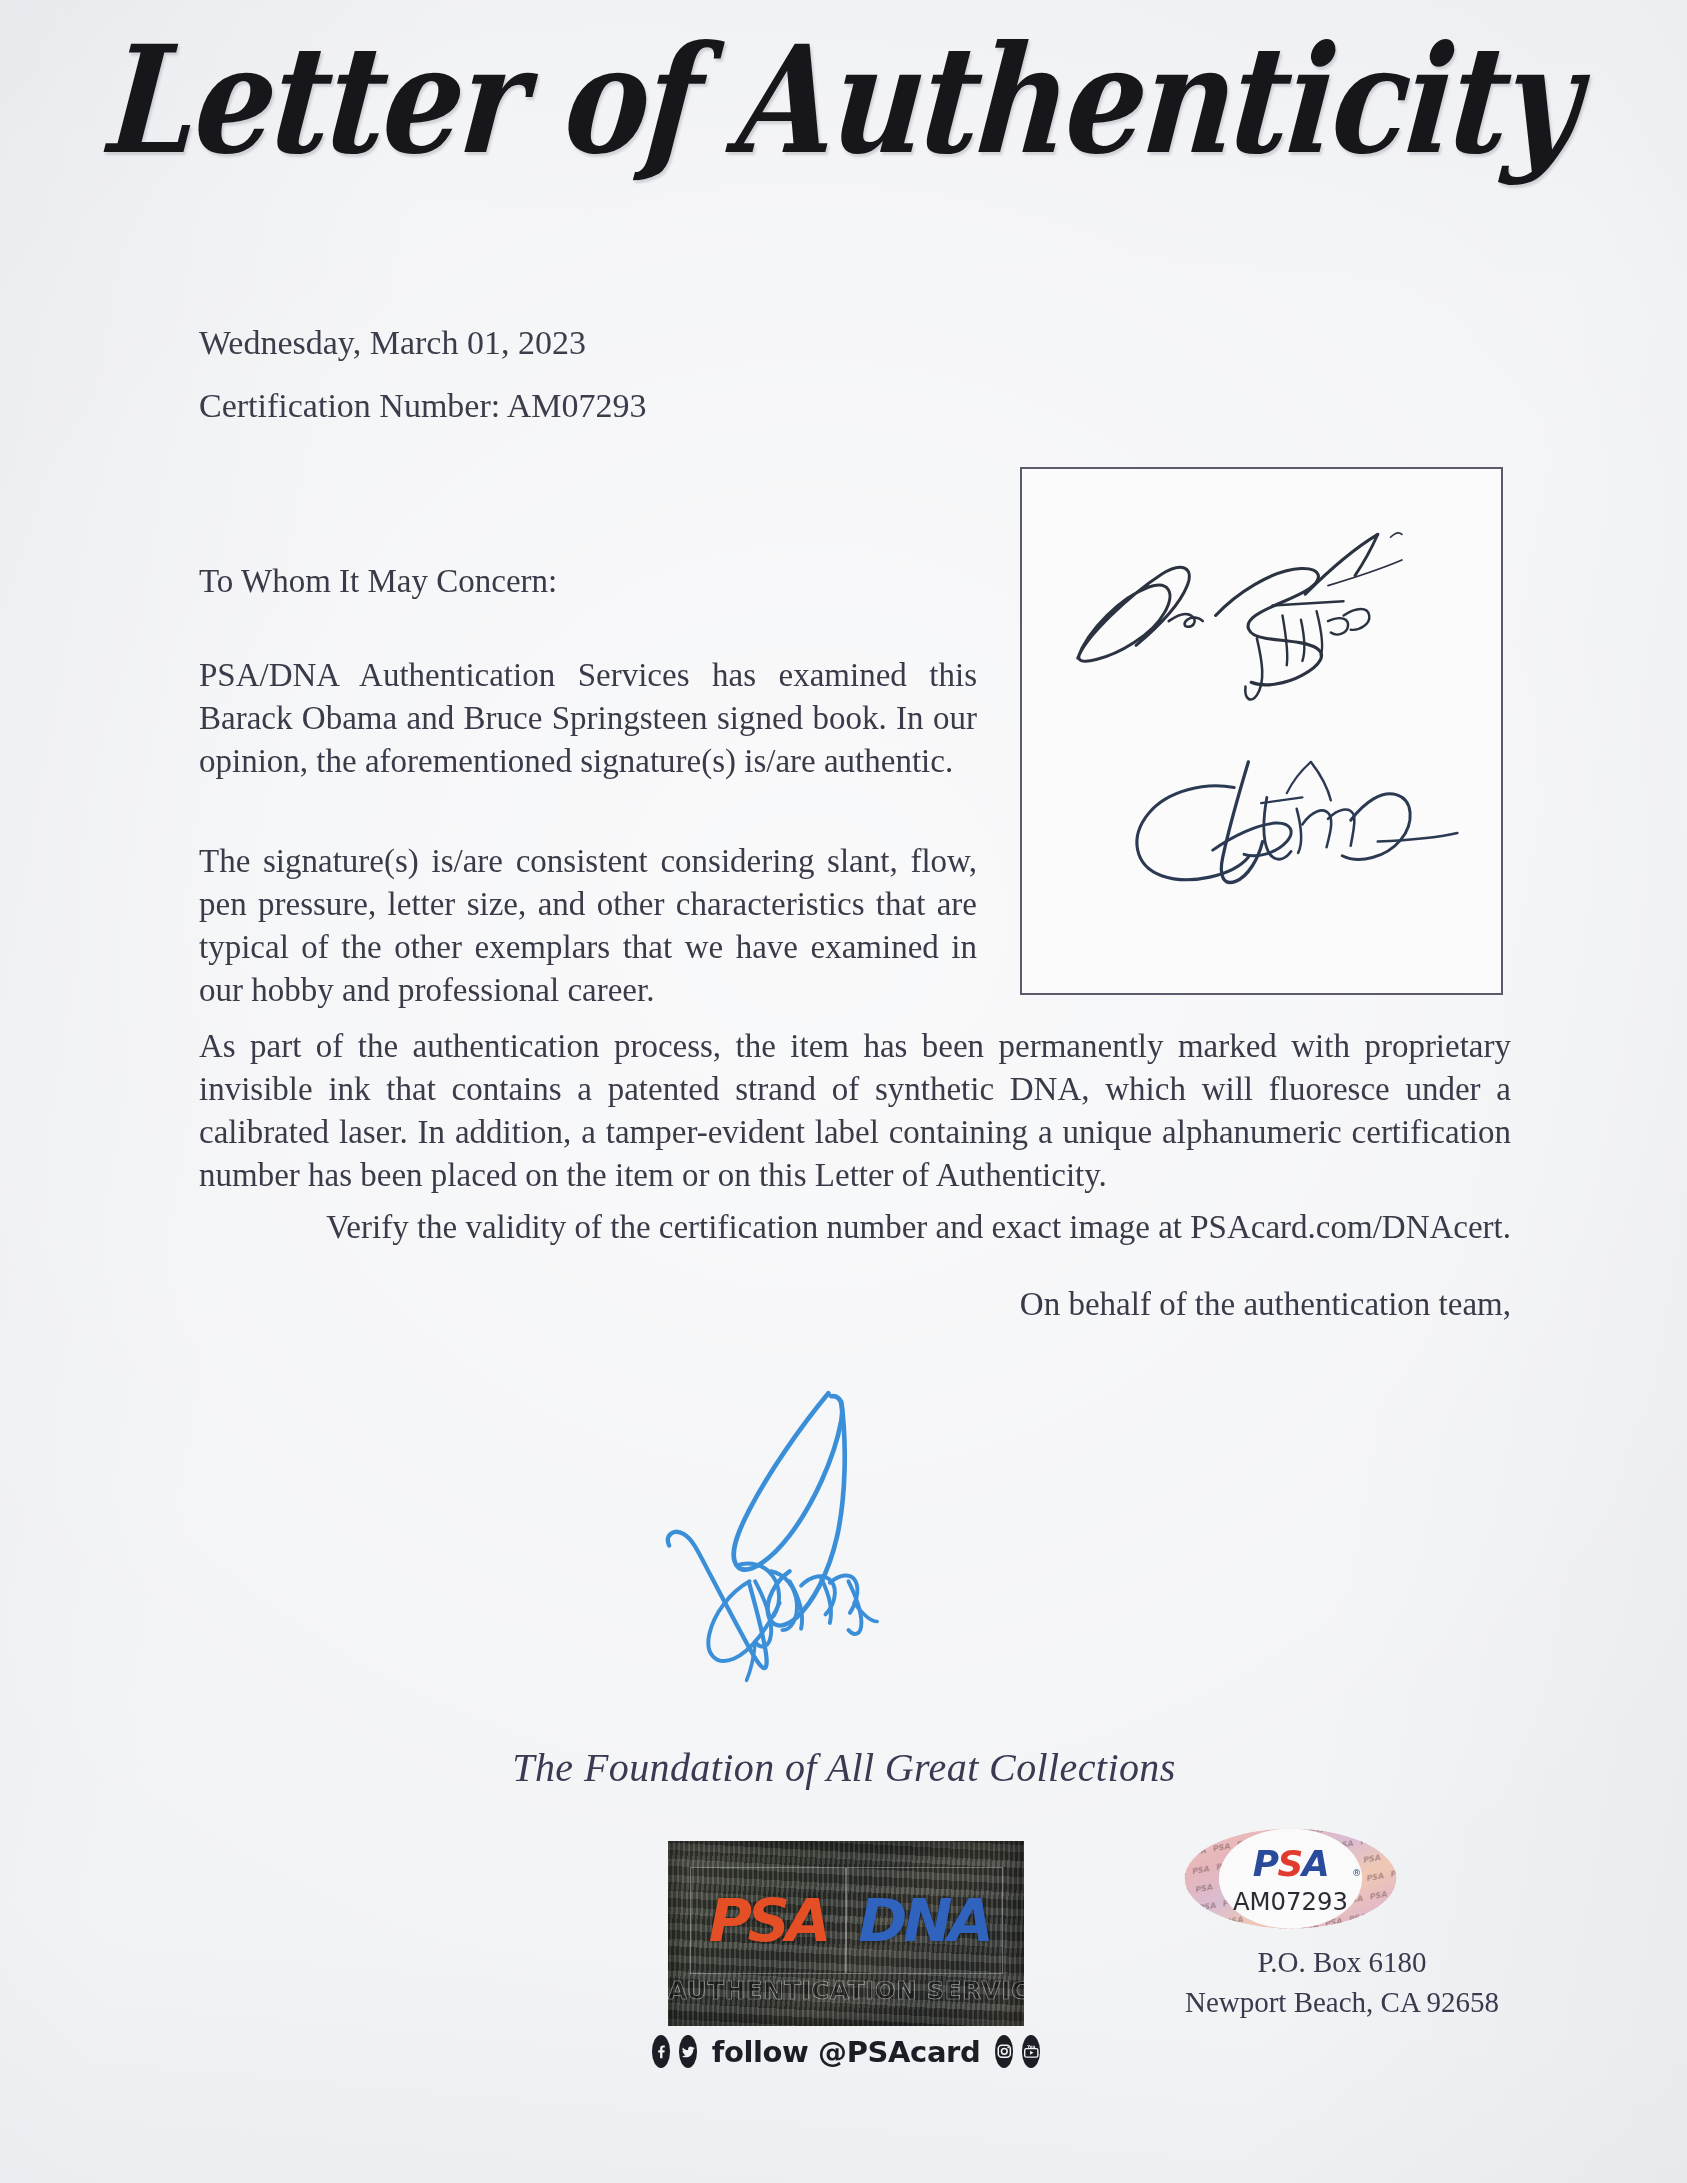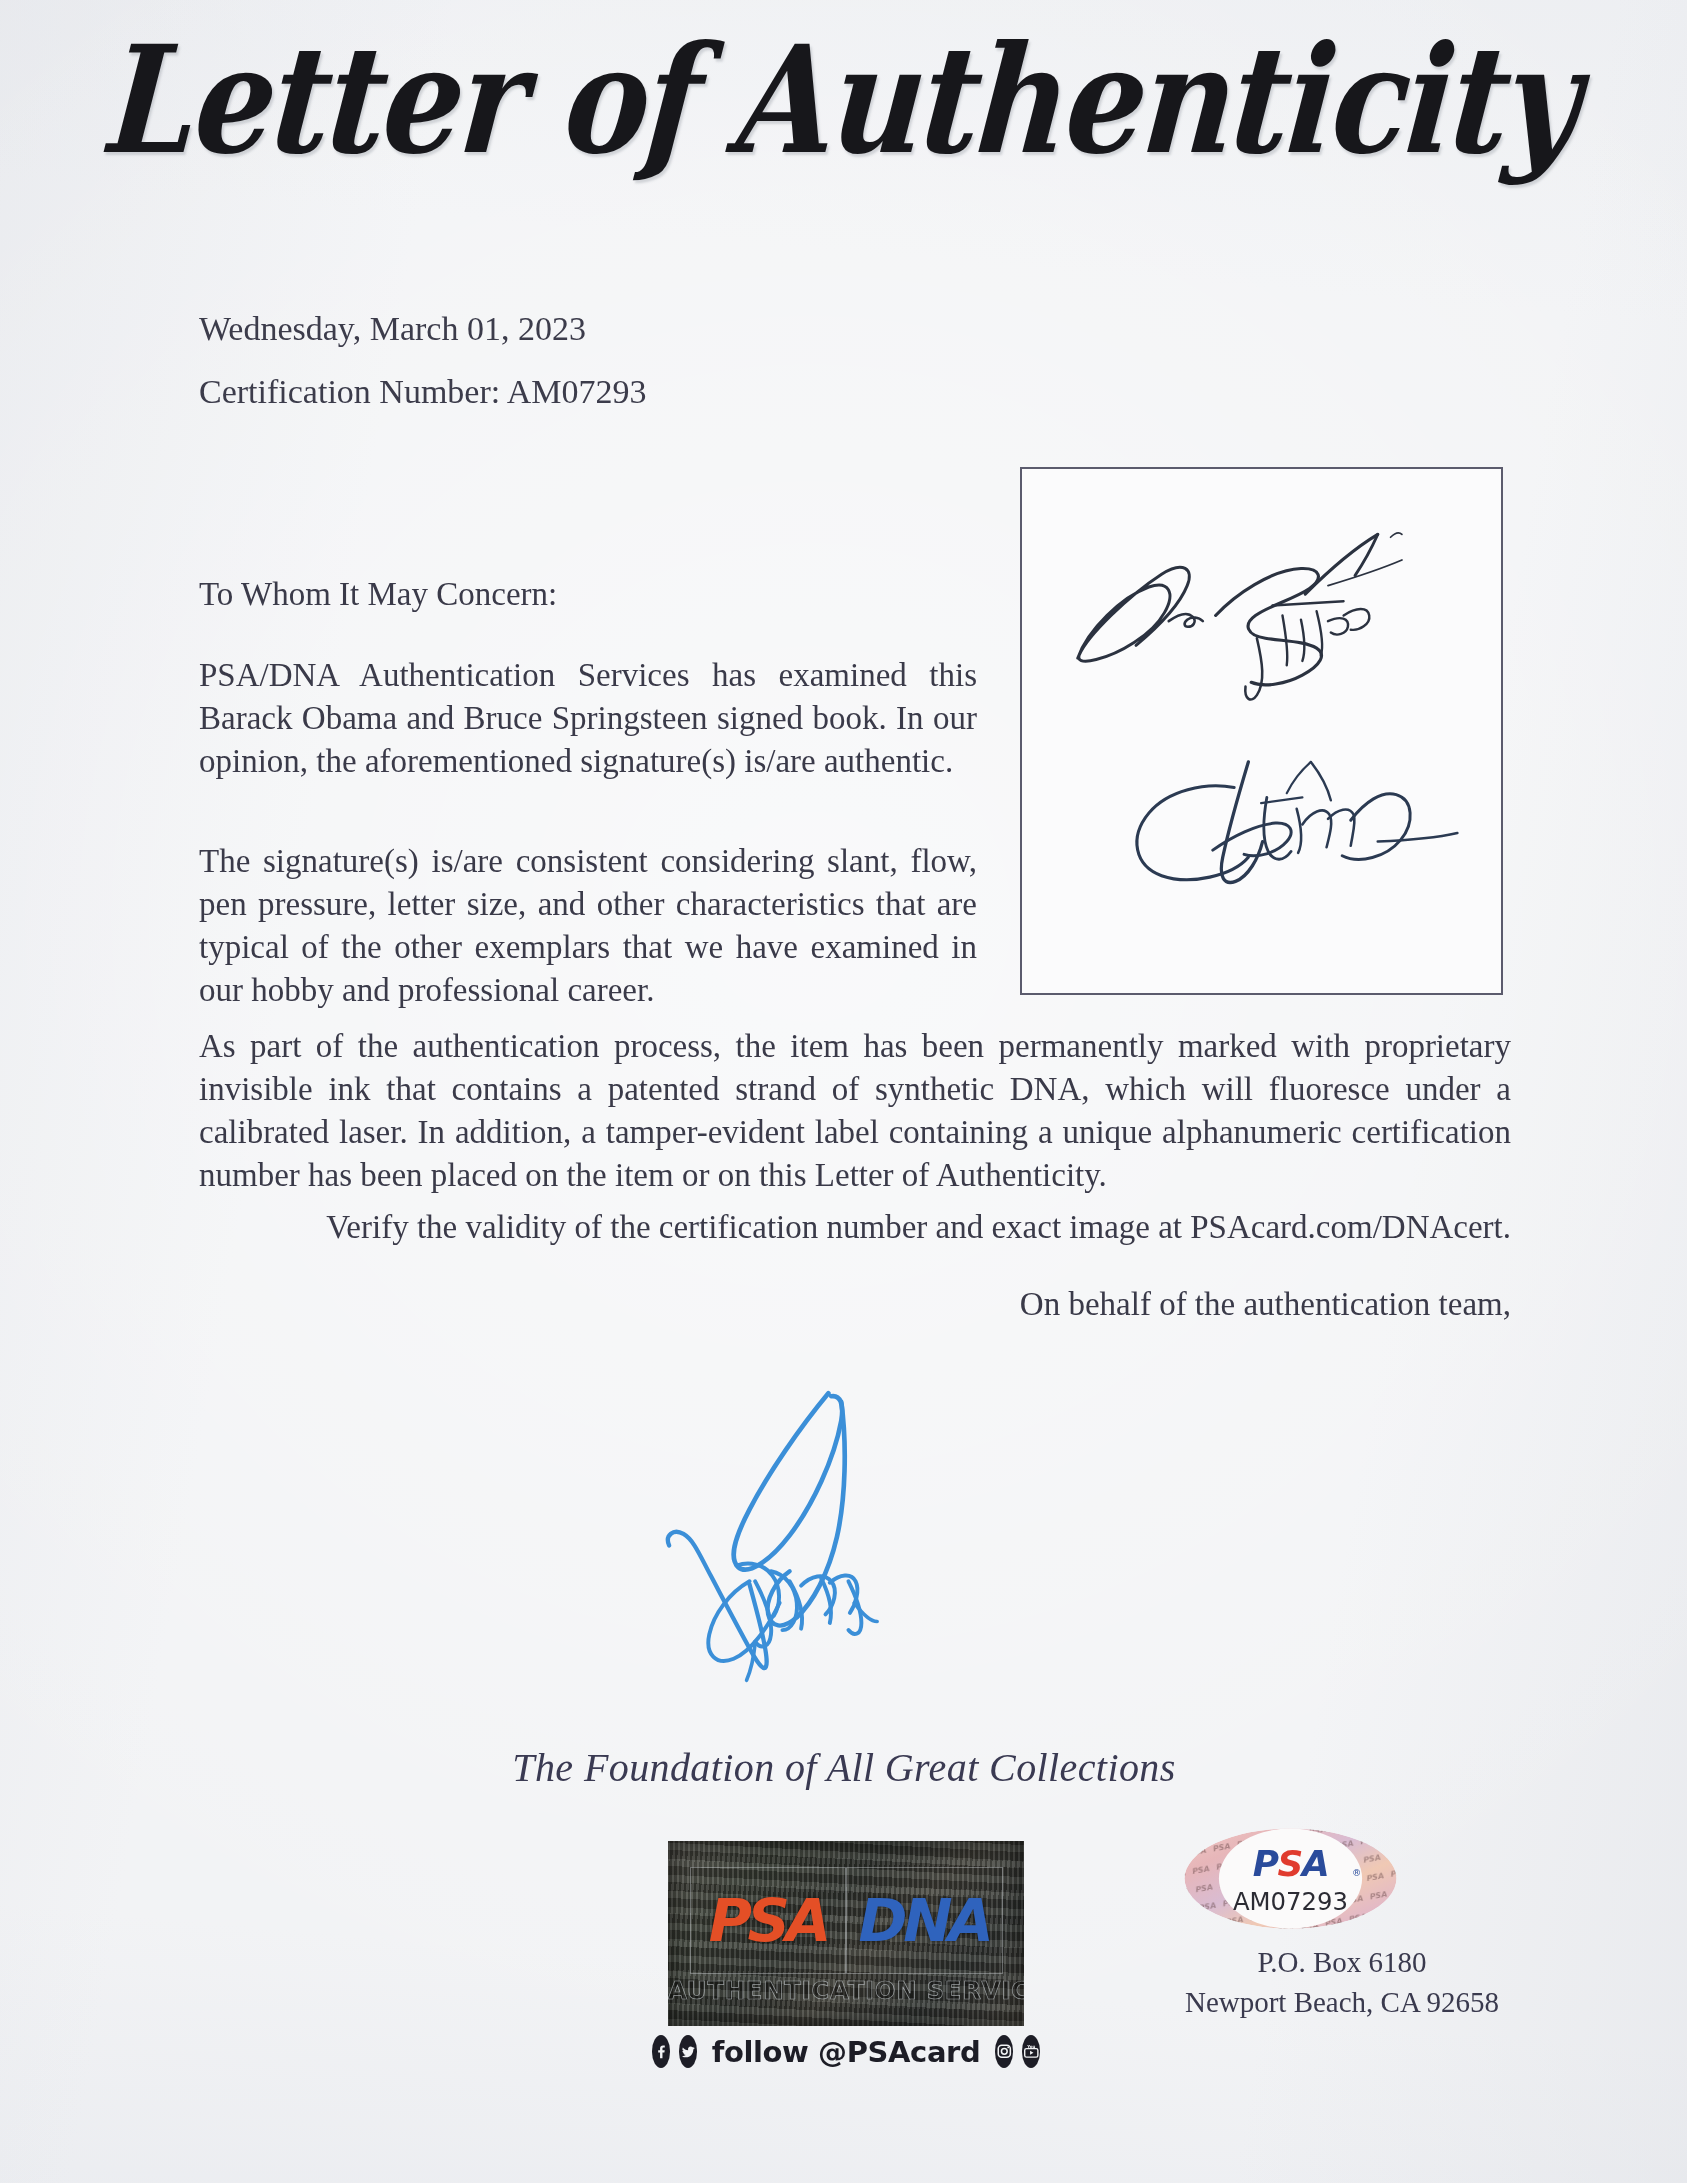--- a/index.html
+++ b/index.html
@@ -48,37 +48,37 @@
     transform: scaleY(1.18) skewX(-6deg);
     transform-origin: center center;
     text-shadow: 2.2px 2.9px 2.2px rgba(120,125,135,0.28);
     white-space: nowrap;
   }
 
   
   #meta-block {
     position: absolute;
     left: 199px;
-    top: 312px;
+    top: 326px;
     color: #3c3c4b;
     font-size: 34px;
     line-height: 1.0;
   }
   #meta-block .meta-line { margin-bottom: 29px; white-space: nowrap; }
 
   
   .para {
     position: absolute;
     color: #3a3a49;
     font-size: 33px;
     line-height: 1.30;
     text-align: justify;
     text-justify: inter-word;
   }
-  #salutation { left: 199px; top: 573px; width: 645px; text-align: left; }
+  #salutation { left: 199px; top: 560px; width: 645px; text-align: left; }
   #para-1 { left: 199px; top: 654px; width: 778px; }
   #para-2 { left: 199px; top: 840px; width: 778px; }
   #para-3 { left: 199px; top: 1025px; width: 1312px; }
   #para-4 { left: 199px; top: 1206px; width: 1312px; text-align: right; }
   #para-5 { left: 199px; top: 1283px; width: 1312px; text-align: right; }
 
   
   #signature-box {
     position: absolute;
     left: 1020px;

